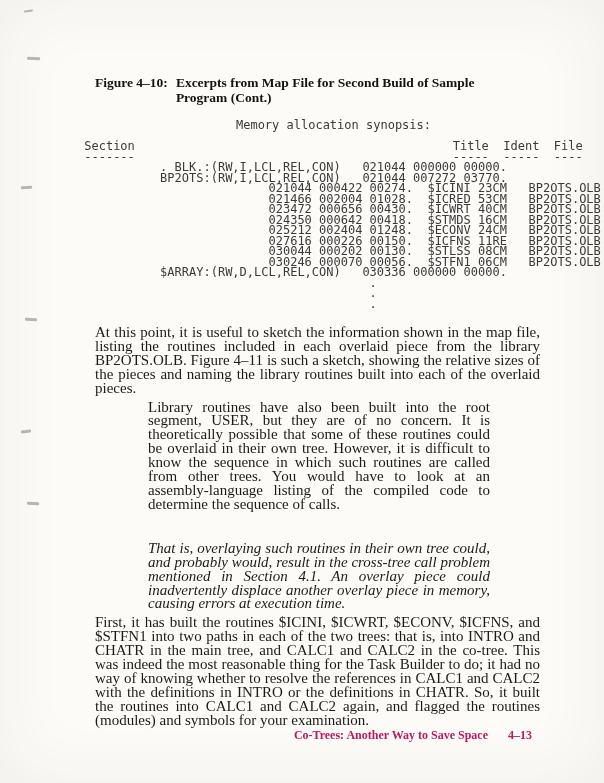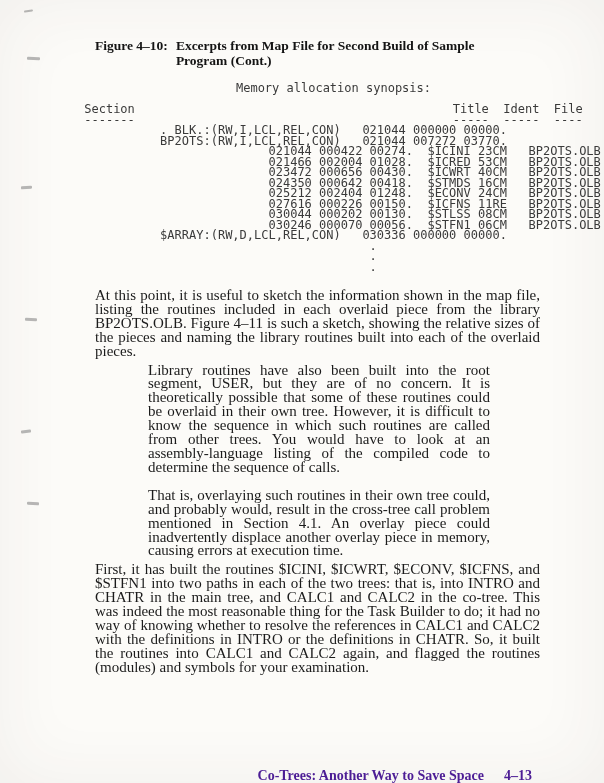--- a/index.html
+++ b/index.html
@@ -14,21 +14,21 @@
   }
   .scan-mark{position:absolute;background:#7d7d7d;opacity:.55;border-radius:1px;}
   .m1{top:10px;left:24px;width:9px;height:2px;transform:rotate(-8deg);}
   .m2{top:57px;left:27px;width:13px;height:3px;transform:rotate(3deg);}
   .m3{top:186px;left:21px;width:11px;height:3px;transform:rotate(-4deg);}
   .m4{top:318px;left:25px;width:12px;height:3px;transform:rotate(2deg);}
   .m5{top:430px;left:21px;width:10px;height:3px;transform:rotate(-6deg);}
   .m6{top:502px;left:27px;width:12px;height:3px;transform:rotate(4deg);}
 
   .fig-caption{
-    margin:38px 50px 0 95px;
+    margin:75px 50px 0 95px;
     display:flex;
     font-weight:bold;
     font-size:13.5px;
     line-height:15px;
     color:#141414;
   }
   .fig-label{white-space:nowrap;margin-right:8px;}
   .fig-text{white-space:pre-line;}
 
   .listing{
@@ -54,30 +54,30 @@
     font-weight:bold;
     font-size:13px;
     color:#141414;
   }
   .note-para{
     margin:5px 114px 0 148px;
     font-size:15px;
     line-height:13.9px;
     text-align:justify;
   }
-  .note-para.second{margin-top:14px;}
+  .note-para.second{margin-top:30px;font-style:italic;}
   .para.after-note{margin-top:7px;}
   .para.last{margin-top:5px;}
 
   .footer{
     position:absolute;
-    top:768px;right:72px;
+    top:728px;right:72px;
     font-weight:bold;
-    font-size:14px;
-    color:#4c1d95;
+    font-size:12px;
+    color:#be185d;
     white-space:nowrap;
   }
   .footer .pageno{margin-left:20px;}
 </style>
 </head>
 <body>
 
 <div class="page">
 
   <div class="scan-mark m1"></div>

